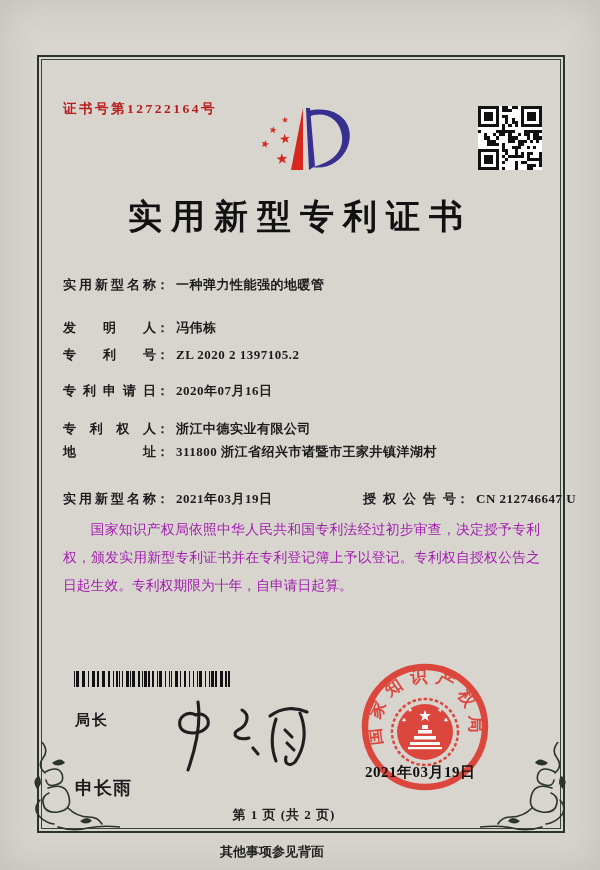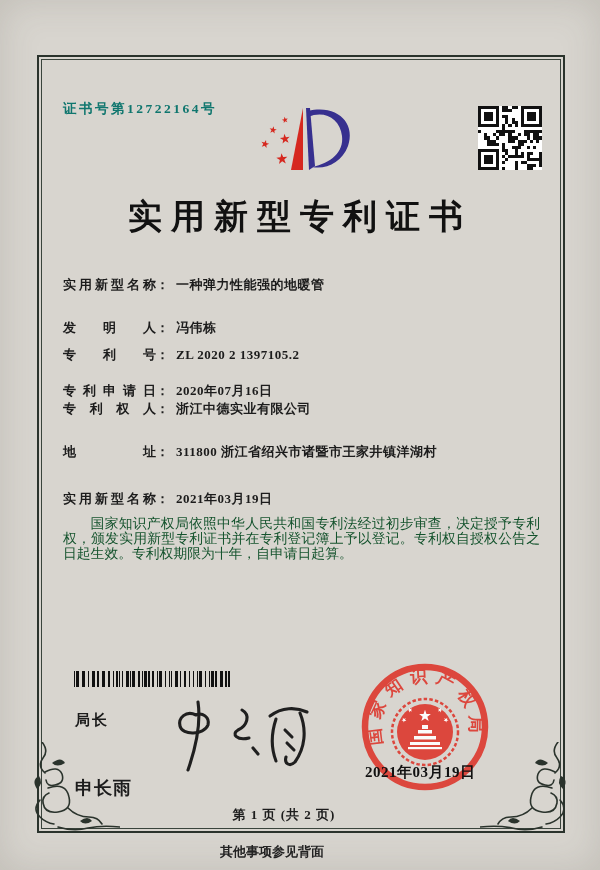--- a/index.html
+++ b/index.html
@@ -14,40 +14,40 @@
     background:linear-gradient(105deg,#ecease3 0%,#faf9f5 12%,#f8f6f1 55%,#f3f1ea 88%,#e7e4dc 100%);
     box-shadow:inset 0 0 38px rgba(90,85,70,.18);
   }
   .frame{
     position:absolute;left:37px;top:55px;width:524px;height:774px;
     border:2.5px solid #2a332c;
   }
   .frame-inner{position:absolute;inset:2px;border:1px solid #3a443c;}
   .cert-no{
     position:absolute;left:63px;top:100px;
-    font-size:13.5px;letter-spacing:2.5px;font-weight:600;color:#0f766e;
+    font-size:13.5px;letter-spacing:2.5px;font-weight:600;color:#b91c1c;
   }
   .logo{position:absolute;left:252px;top:101px;width:108px;height:94px;}
   .qr{position:absolute;left:478px;top:106px;width:64px;height:64px;}
   .title{
     position:absolute;left:0;right:0;top:194px;text-align:center;
     font-size:34px;font-weight:bold;letter-spacing:9px;color:#111;
   }
   .row{position:absolute;left:63px;font-size:13px;font-weight:600;white-space:nowrap;}
   .flabel{
     display:inline-block;width:93px;vertical-align:bottom;
     text-align:justify;text-align-last:justify;
   }
   .colon{display:inline-block;}
   .fvalue{margin-left:7px;letter-spacing:.5px;}
   .pair2{position:absolute;left:300px;top:0;}
   .row{height:22px;}
   .paras{
     position:absolute;left:63px;top:516px;width:477px;
-    font-size:13.8px;line-height:15px;text-align:justify;color:#14532d;
+    font-size:13.8px;line-height:28px;text-align:justify;color:#a21caf;
   }
   .paras p{margin:0;text-indent:2em;font-weight:500;}
   .barcode{position:absolute;left:74px;top:671px;width:156px;height:16px;}
   .director-title{position:absolute;left:75px;top:711px;font-size:15px;font-weight:600;letter-spacing:2px;text-align:center;}
   .director-name{position:absolute;left:75px;top:776px;font-size:18px;font-weight:600;letter-spacing:1px;}
   .signature{position:absolute;left:158px;top:682px;width:160px;height:95px;}
   .seal{position:absolute;left:352px;top:654px;width:146px;height:146px;opacity:.92;}
   .seal-date{
     position:absolute;left:365px;top:763px;font-size:15px;font-weight:600;
     letter-spacing:.5px;color:#111;
@@ -225,29 +225,32 @@
 </div>
 <div class="row" style="top:319px">
   <span class="flabel">发明人</span><span class="colon">：</span><span class="fvalue">冯伟栋</span>
 </div>
 <div class="row" style="top:346px">
   <span class="flabel">专利号</span><span class="colon">：</span><span class="fvalue">ZL 2020 2 1397105.2</span>
 </div>
 <div class="row" style="top:382px">
   <span class="flabel">专利申请日</span><span class="colon">：</span><span class="fvalue">2020年07月16日</span>
 </div>
-<div class="row" style="top:400px">
+<div class="row" style="top:420px">
   <span class="flabel">专利权人</span><span class="colon">：</span><span class="fvalue">浙江中德实业有限公司</span>
 </div>
 <div class="row" style="top:443px">
   <span class="flabel">地址</span><span class="colon">：</span><span class="fvalue">311800 浙江省绍兴市诸暨市王家井镇洋湖村</span>
 </div>
 
 <div class="row" style="top:490px">
   <span class="flabel">实用新型名称</span><span class="colon">：</span><span class="fvalue">2021年03月19日</span>
+  <span class="pair2">
+    <span class="flabel">授权公告号</span><span class="colon">：</span><span class="fvalue">CN 212746647 U</span>
+  </span>
 </div>
 
 <div class="paras">
   <p>国家知识产权局依照中华人民共和国专利法经过初步审查，决定授予专利权，颁发实用新型专利证书并在专利登记簿上予以登记。专利权自授权公告之日起生效。专利权期限为十年，自申请日起算。</p>
 </div>
 
 <svg class="barcode" id="bc-svg" viewBox="0 0 156 16" preserveAspectRatio="none">
     <rect x="0" y="0" width="1" height="16" fill="#111"></rect>
     <rect x="2" y="0" width="3" height="16" fill="#111"></rect>
     <rect x="8" y="0" width="3" height="16" fill="#111"></rect>

